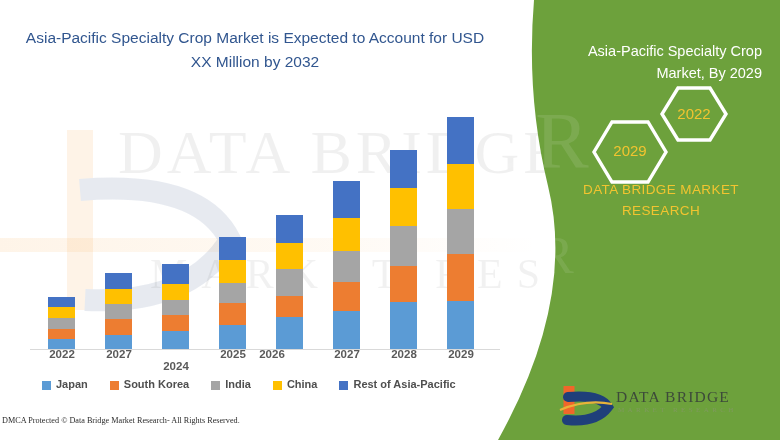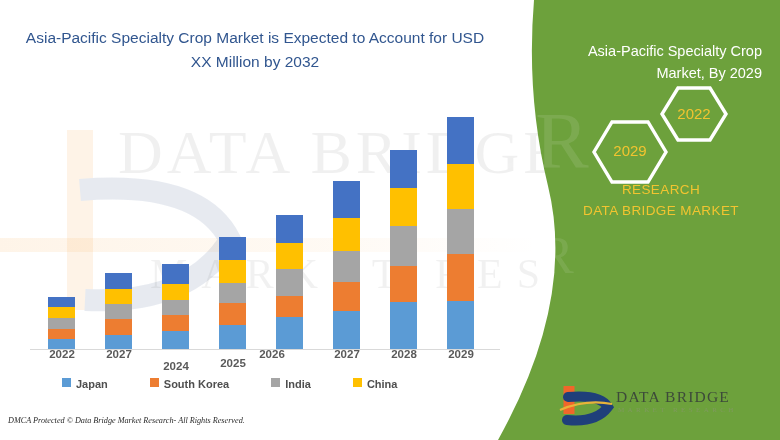--- a/index.html
+++ b/index.html
@@ -49,32 +49,32 @@
   .xlab{
     position:absolute;width:40px;text-align:center;
     font-size:11.5px;font-weight:bold;color:#5a5a5a;top:0;
   }
 
   
   .legend{
     position:absolute;left:42px;top:375px;width:470px;height:18px;
     display:flex;align-items:center;gap:22px;
   }
-  .lg{display:flex;align-items:flex-start;gap:5px;margin-left:20px;}
+  .lg{display:flex;align-items:flex-end;gap:5px;}
   .lg-sw{width:9px;height:9px;display:inline-block;}
   .lg-tx{font-size:11px;font-weight:bold;color:#4f4f4f;white-space:nowrap;}
 
   
   .footer{position:absolute;left:0;top:416px;width:520px;height:20px;}
   .foot-tx{
     position:absolute;top:0;
     font-family:"Liberation Serif", serif;
     font-size:8.2px;color:#2b2b2b;white-space:nowrap;
   }
-  .foot-left{left:8px;font-style:italic;}
+  .foot-left{left:2px;}
   .foot-right{left:282px;}
 
   
   .panel{
     position:absolute;right:0;top:0;width:290px;height:440px;
     overflow:hidden;
   }
   .panel svg{position:absolute;inset:0;}
   .panel-inner{position:absolute;inset:0;}
   .panel-title{
@@ -187,21 +187,21 @@
           <div class="seg" style="height: 45px; background: rgb(165, 165, 165);"></div>
           <div class="seg" style="height: 47px; background: rgb(237, 125, 49);"></div>
           <div class="seg" style="height: 48px; background: rgb(91, 155, 213);"></div>
         </div>
       </div>
   </div>
   <div class="xlabels">
       <div class="xlab" style="left: 22px;">2022</div>
       <div class="xlab" style="left: 79px;">2027</div>
       <div class="xlab" style="left: 136px; margin-top: 12px;">2024</div>
-      <div class="xlab" style="left: 193px; margin-top: 9px;">2025</div>
+      <div class="xlab" style="left: 193px;">2025</div>
       <div class="xlab" style="left: 232px;">2026</div>
       <div class="xlab" style="left: 307px;">2027</div>
       <div class="xlab" style="left: 364px;">2028</div>
       <div class="xlab" style="left: 421px;">2029</div>
     </div>
 
   <div class="legend" id="legend">
       <div class="lg">
         <span class="lg-sw" style="background: rgb(91, 155, 213);"></span>
         <span class="lg-tx">Japan</span>
@@ -210,20 +210,24 @@
         <span class="lg-sw" style="background: rgb(237, 125, 49);"></span>
         <span class="lg-tx">South Korea</span>
       </div>
       <div class="lg">
         <span class="lg-sw" style="background: rgb(165, 165, 165);"></span>
         <span class="lg-tx">India</span>
       </div>
       <div class="lg">
         <span class="lg-sw" style="background: rgb(255, 192, 0);"></span>
         <span class="lg-tx">China</span>
+      </div>
+      <div class="lg">
+        <span class="lg-sw" style="background: rgb(68, 114, 196);"></span>
+        <span class="lg-tx">Rest of Asia-Pacific</span>
       </div>
     </div>
 
   <div class="footer">
     <div class="foot-tx foot-left">DMCA Protected © Data Bridge Market Research- All Rights Reserved.</div>
   </div>
 
   <div class="panel">
     <svg viewBox="0 0 290 440" preserveAspectRatio="none">
       <path d="M44 0 L290 0 L290 440 L8 440 Q86 300 58 186 Q36 96 44 0 Z" fill="#6da13c"></path>
@@ -237,22 +241,22 @@
       <div class="hexes">
         <svg viewBox="0 0 190 100" width="190" height="100">
           <polygon points="108,4 140,4 156,30 140,56 108,56 92,30" fill="none" stroke="#ffffff" stroke-width="3.4"></polygon>
           <polygon points="42,38 78,38 96,68 78,98 42,98 24,68" fill="none" stroke="#ffffff" stroke-width="3.4"></polygon>
         </svg>
         <div class="hex-lbl" style="left:94px;top:21px;">2022</div>
         <div class="hex-lbl" style="left:30px;top:58px;">2029</div>
       </div>
 
       <div class="brand">
+        <div>DATA BRIDGE MARKET</div>
         <div>RESEARCH</div>
-        <div>DATA BRIDGE MARKET</div>
       </div>
 
       <div class="logo">
         <svg viewBox="0 0 60 44" width="60" height="44">
           <path d="M13 3 L13 31" stroke="#f1662a" stroke-width="11" fill="none" stroke-linecap="butt"></path>
           <path d="M12 14 Q44 11 52 24 Q40 40 11 37" stroke="#1f3f7a" stroke-width="10" fill="none" stroke-linecap="round"></path>
           <path d="M4 27 Q30 16 56 21" stroke="#e8b33a" stroke-width="2.2" fill="none"></path>
         </svg>
         <div class="logo-txt">DATA BRIDGE</div>
         <div class="logo-sub">MARKET RESEARCH</div>

